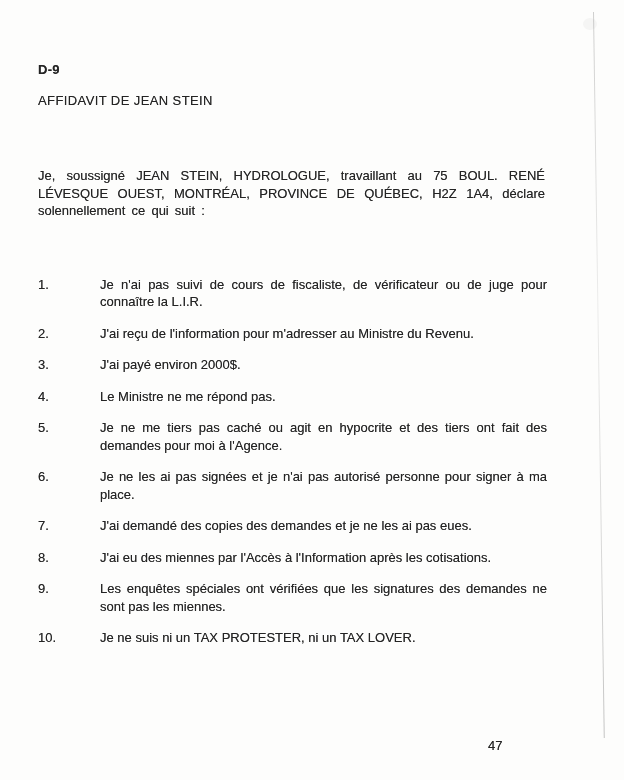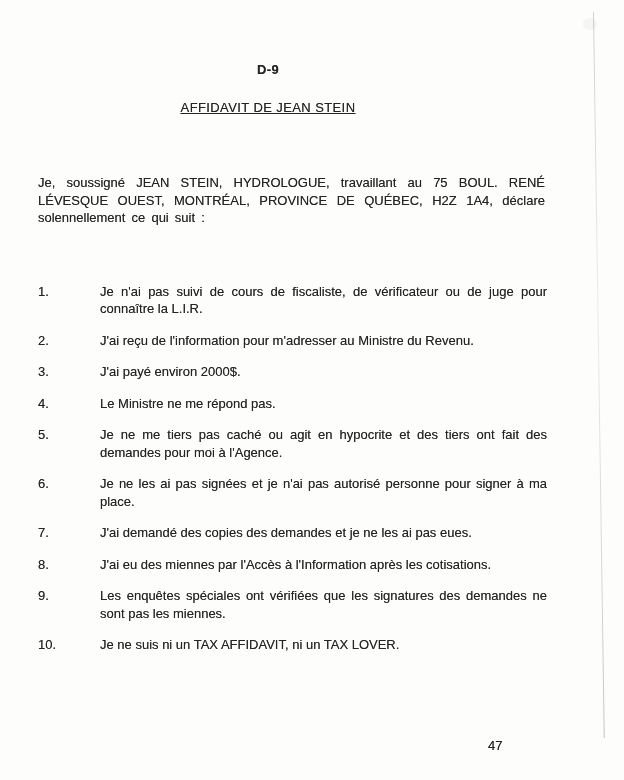--- a/index.html
+++ b/index.html
@@ -16,30 +16,29 @@
     font-family: "Liberation Sans", "DejaVu Sans", sans-serif;
     color: #242424;
     font-size: 13px;
     line-height: 17.5px;
     text-shadow: 0 0 0.5px rgba(20,20,20,0.55);
     box-sizing: border-box;
     padding: 61px 0 0 38px;
   }
   .headings {
     width: 460px;
-    text-align: center;
+    text-align: left;
   }
   .doc-label {
     font-weight: 600;
     letter-spacing: 0.3px;
   }
   .doc-title {
-    margin-top: 20px;
+    margin-top: 13px;
     letter-spacing: 0.4px;
-    text-decoration: underline;
   }
   .intro {
     margin: 58px 4px 0 0;
     width: 507px;
     text-align: justify;
     word-spacing: 2.5px;
   }
   ol.items {
     list-style: none;
     margin: 56px 0 0 0;
@@ -130,21 +129,21 @@
       <li>
         <span class="num">8.</span>
         <span class="txt">J'ai eu des miennes par l'Accès à l'Information après les cotisations.</span>
       </li>
       <li>
         <span class="num">9.</span>
         <span class="txt">Les enquêtes spéciales ont vérifiées que les signatures des demandes ne sont pas les miennes.</span>
       </li>
       <li>
         <span class="num">10.</span>
-        <span class="txt">Je ne suis ni un TAX AFFIDAVIT, ni un TAX LOVER.</span>
+        <span class="txt">Je ne suis ni un TAX PROTESTER, ni un TAX LOVER.</span>
       </li>
     </ol>
 
   <div class="page-number">47</div>
 
   <div class="scan-line"></div>
   <div class="smudge smudge-1"></div>
 
 </div>
 

